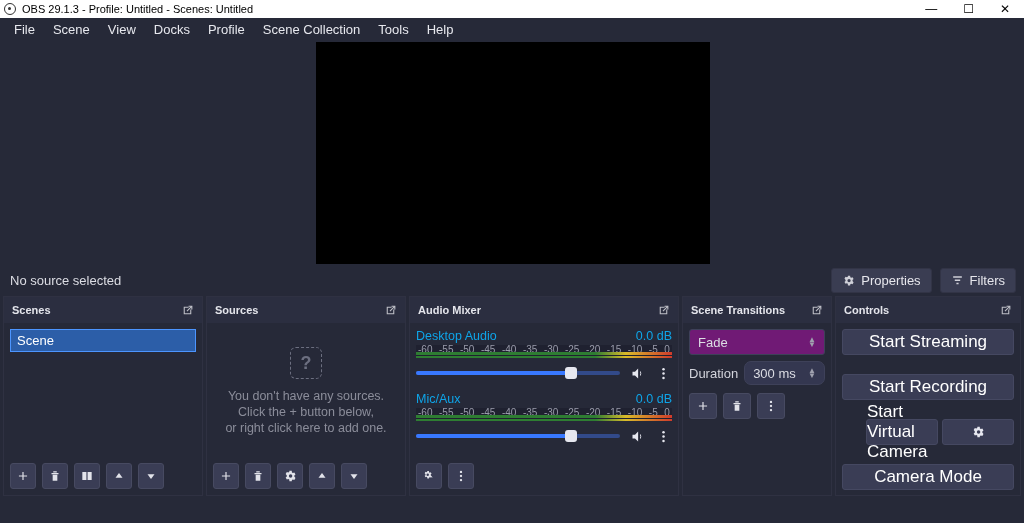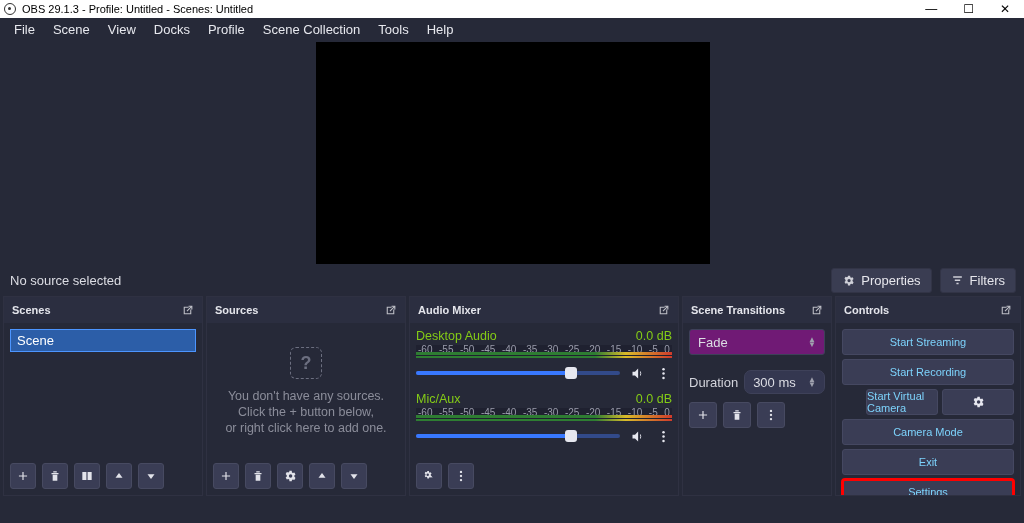--- a/index.html
+++ b/index.html
@@ -31,45 +31,45 @@
 
   
   .scene-item { background:#2c5ea8; border:1px solid #4c95ff; color:#fff; padding:3px 6px; }
 
   
   .sources-empty { display:flex; flex-direction:column; align-items:center; justify-content:center; height:100%; color:#8b8d9a; text-align:center; gap:2px; font-size:12.5px;}
   .help-icon { width:32px; height:32px; border:1.5px dashed #6c6f80; border-radius:6px; display:flex; align-items:center; justify-content:center; color:#6c6f80; font-weight:600; font-size:18px; margin-bottom:8px;}
 
   
   .channel { margin-bottom:10px; }
-  .ch-head { display:flex; font-size:12.5px; color:#84cc16; }
+  .ch-head { display:flex; font-size:12.5px; color:#0ea5e9; }
   .ch-head .db { margin-left:auto; }
   .meter { height:13px; position:relative; margin-top:2px; background:#1f2130;}
   .ticks { position:absolute; inset:0; display:flex; justify-content:space-between; font-size:10px; color:#9a9cab; padding:0 2px; top:-1px;}
   .bars { position:absolute; left:0; right:0; bottom:0; height:6px; display:flex; flex-direction:column; gap:1px;}
   .bar { height:2.5px; background:linear-gradient(90deg,#2e7d32 0%,#2e7d32 70%,#d9bb2a 82%,#d03a2b 100%); }
   .slider-row { display:flex; align-items:center; margin-top:6px; gap:8px;}
   .track { flex:1; height:4px; background:#324a8a; border-radius:2px; position:relative;}
   .track .fill { position:absolute; left:0; top:0; bottom:0; width:76%; background:#3878ff; border-radius:2px;}
   .knob { position:absolute; right:-6px; top:-4px; width:12px; height:12px; background:#e6e7ef; border-radius:3px;}
   .icon-btn { width:18px; height:18px; display:flex; align-items:center; justify-content:center; cursor:pointer; fill:#e6e7ef;}
   .icon-btn svg{width:15px;height:15px;}
 
   
   .trans-select { display:flex; align-items:center; background:#701a75; border:1px solid #3e4159; border-radius:3px; height:26px; padding:0 8px;}
   .spin { margin-left:auto; display:flex; flex-direction:column; line-height:5px; font-size:8px; color:#9fa1ae;}
-  .trans-row2 { display:flex; align-items:center; gap:6px; margin-top:15px;}
+  .trans-row2 { display:flex; align-items:center; gap:6px; margin-top:6px;}
   .trans-row2 .lbl { color:#d3d4dc; }
   .dur { flex:1; background:#343750; border:1px solid #3e4159; border-radius:7px; height:24px; display:flex; align-items:center; padding:0 8px;}
   .trans-row3 { display:flex; gap:6px; margin-top:8px;}
   .sqbtn{ width:28px; height:26px; background:#3a3d55; border:1px solid #474a61; border-radius:3px; display:flex; align-items:center; justify-content:center; cursor:pointer; fill:#e2e3ea;}
   .sqbtn svg{width:14px;height:14px;}
 
   
-  .ctrl-btn { height:26px; background:#3a3d55; border:1px solid #454861; border-radius:3px; display:flex; align-items:center; justify-content:center; margin-bottom:4px; cursor:pointer; color:#7dd3fc; font-size:11px;}
+  .ctrl-btn { height:26px; background:#3a3d55; border:1px solid #454861; border-radius:3px; display:flex; align-items:center; justify-content:center; margin-bottom:19px; cursor:pointer; color:#ffffff; font-size:17px;}
   .ctrl-row {display:flex; gap:4px;padding-left:24px;}
   .ctrl-row .ctrl-btn{flex:1;}
   .gearbtn{width:30px;}
   .highlight { outline:3px solid #ff0000; outline-offset:-2px;}
 
   
   .toolbar { display:flex; gap:6px; padding:4px 6px 6px 6px;}
   .toolbar .sqbtn{width:26px;height:26px;}
 
   

